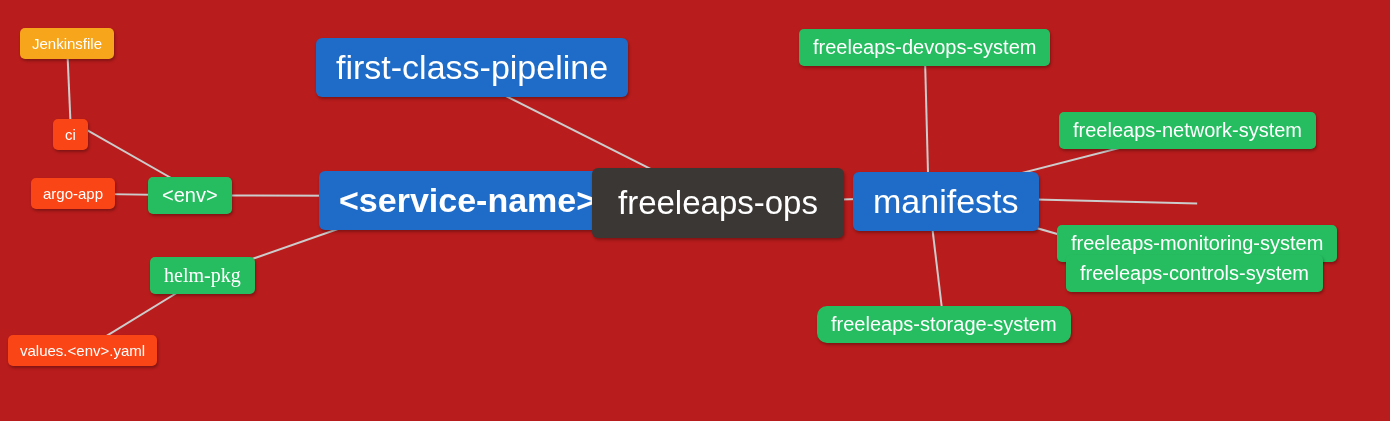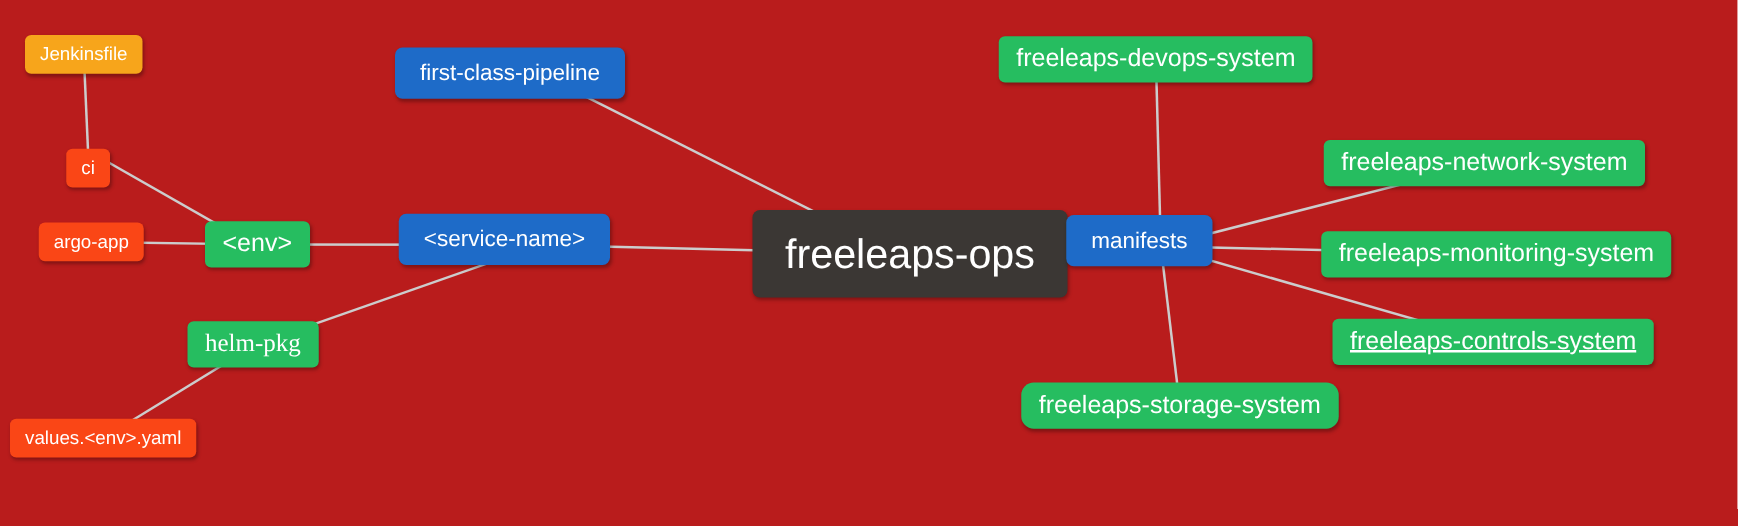--- a/index.html
+++ b/index.html
@@ -28,29 +28,29 @@
     z-index: 1;
     color: #ffffff;
     white-space: nowrap;
     text-align: center;
     box-shadow: 1px 2px 3px rgba(0,0,0,0.30);
     cursor: default;
     line-height: 1.15;
   }
   
   .lv-root  { font-size: 33px; padding: 16px 26px; border-radius: 6px; }
-  .lv-blue  { font-size: 18px; padding: 10px 20px; border-radius: 6px; }
+  .lv-blue  { font-size: 34px; padding: 10px 20px; border-radius: 6px; }
   .lv-green { font-size: 20px; padding: 7px 14px;  border-radius: 5px; }
   .lv-sm    { font-size: 15px; padding: 7px 12px;  border-radius: 5px; }
 
   
   .n-jenkinsfile { left: 20px;   top: 28px;  }
   .n-ci          { left: 53px;   top: 119px; }
   .n-argo        { left: 31px;   top: 178px; }
-  .n-env         { left: 164px;  top: 177px; }
+  .n-env         { left: 148px;  top: 177px; }
   .n-helm        { left: 150px;  top: 257px; }
   .n-values      { left: 8px;    top: 335px; padding-left: 12px; }
   .n-fcp         { left: 316px;  top: 38px;  }
   .n-svc         { left: 319px;  top: 171px; }
   .n-root        { left: 592px;  top: 168px; }
   .n-manifests   { left: 853px;  top: 172px; }
   .n-devops      { left: 799px;  top: 29px;  }
   .n-network     { left: 1059px; top: 112px; }
   .n-monitoring  { left: 1057px; top: 185px; }
   .n-controls    { left: 1066px; top: 255px; }
@@ -85,29 +85,29 @@
   <div class="node lv-sm n-argo" style="background-color: rgb(250, 70, 22);">argo-app</div>
 
   <div class="node lv-green n-env" style="background-color: rgb(38, 189, 96);">&lt;env&gt;</div>
 
   <div class="node lv-green n-helm" style="background-color: rgb(38, 189, 96); font-family: Liberation Serif, serif;">helm-pkg</div>
 
   <div class="node lv-sm n-values" style="background-color: rgb(250, 70, 22);">values.&lt;env&gt;.yaml</div>
 
   <div class="node lv-blue n-fcp" style="background-color: rgb(30, 107, 200);">first-class-pipeline</div>
 
-  <div class="node lv-blue n-svc" style="background-color: rgb(30, 107, 200);">&lt;service-name&gt;</div>
+  <div class="node lv-blue n-svc" style="background-color: rgb(30, 107, 200); font-weight: bold;">&lt;service-name&gt;</div>
 
-  <div class="node lv-root n-root" style="background-color: rgb(59, 55, 52); margin-left: 10px;">freeleaps-ops</div>
+  <div class="node lv-root n-root" style="background-color: rgb(59, 55, 52);">freeleaps-ops</div>
 
   <div class="node lv-green n-devops" style="background-color: rgb(38, 189, 96);">freeleaps-devops-system</div>
 
   <div class="node lv-blue n-manifests" style="background-color: rgb(30, 107, 200);">manifests</div>
 
   <div class="node lv-green n-network" style="background-color: rgb(38, 189, 96);">freeleaps-network-system</div>
 
-  <div class="node lv-green n-monitoring" style="background-color: rgb(38, 189, 96);">freeleaps-monitoring-system</div>
+  <div class="node lv-green n-monitoring" style="background-color: rgb(38, 189, 96); margin-top: 40px;">freeleaps-monitoring-system</div>
 
-  <div class="node lv-green n-controls" style="background-color: rgb(38, 189, 96); text-decoration: underline;">freeleaps-controls-system</div>
+  <div class="node lv-green n-controls" style="background-color: rgb(38, 189, 96);">freeleaps-controls-system</div>
 
   <div class="node lv-green n-storage" style="background-color: rgb(38, 189, 96);">freeleaps-storage-system</div>
 
 </div>
 
 </body></html>

